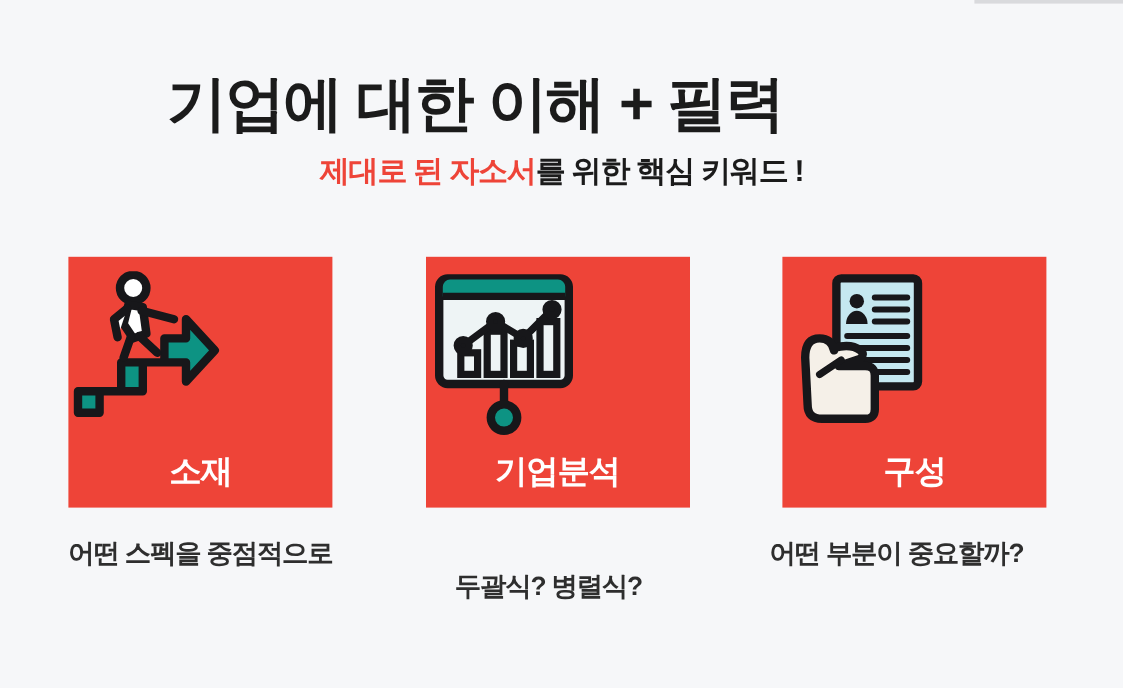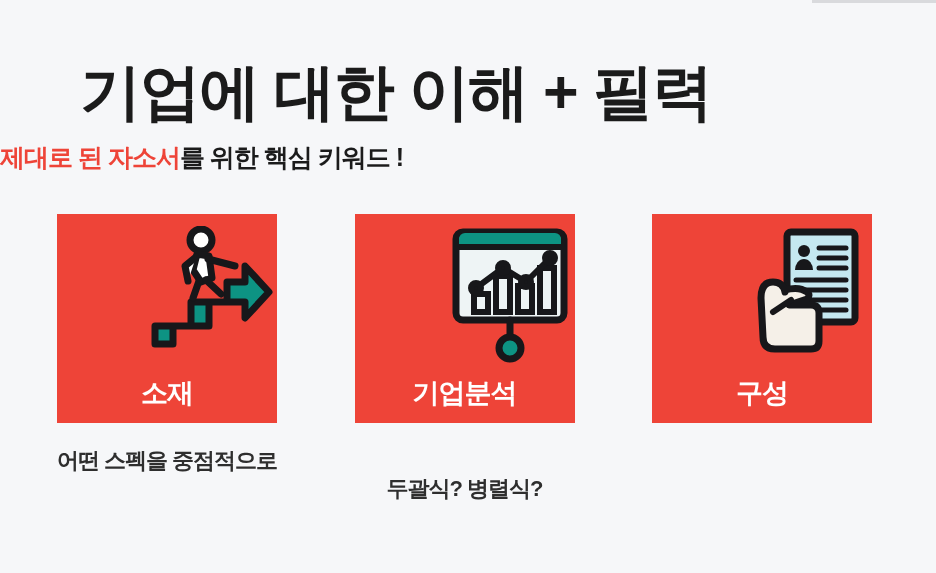--- a/index.html
+++ b/index.html
@@ -18,30 +18,30 @@
   
   .top-rule {
     position:absolute; top:0; left:812px;
     width:124px; height:3px;
     background:#d9dadd;
   }
   
   .title {
     position:absolute; top:58px; left:0; width:792px;
     text-align:center;
-    font-size:61px;
+    font-size:50px;
     font-weight:bold;
     letter-spacing:-1.5px;
     color:#1b1b1b;
     line-height:1.12;
     white-space:nowrap;
   }
   .subtitle {
-    position:absolute; top:142px; left:0; width:936px;
-    text-align:left;
+    position:absolute; top:128px; left:0; width:936px;
+    text-align:center;
     font-size:25px;
     font-weight:bold;
     letter-spacing:-1px;
     color:#1b1b1b;
     line-height:1.2;
     white-space:nowrap;
   }
   .subtitle .accent { color:#ee4438; }
   .subtitle .plain  { color:#1b1b1b; font-weight:600; }
   
@@ -50,21 +50,21 @@
     width:815px; height:209px;
     display:flex;
     justify-content:space-between;
   }
   .card {
     position:relative;
     width:220px; height:209px;
     background:#ee4438;
     display:flex;
     flex-direction:column;
-    align-items:flex-end;
+    align-items:flex-start;
     justify-content:flex-start;
   }
   .card-icon {
     width:130px; height:140px;
     margin-top:12px;
     display:flex; align-items:center; justify-content:center;
   }
   .card-icon svg { display:block; }
   .card-label {
     position:absolute;
@@ -75,21 +75,21 @@
     font-weight:bold;
     letter-spacing:-1px;
     line-height:1;
     white-space:nowrap;
   }
   
   .captions {
     position:absolute; top:446px; left:57px;
     width:815px;
     display:flex;
-    justify-content:space-between;
+    justify-content:flex-start;
   }
   .caption {
     width:290px;
     text-align:center;
     font-size:22px;
     font-weight:600;
     letter-spacing:-1px;
     color:#2e2e2e;
     line-height:1.38;
   }
@@ -208,16 +208,17 @@
   </div>
 
   <div class="captions">
     <div class="caption one">
       <span class="ln">어떤 스펙을 중점적으로</span>
     </div>
     <div class="caption two">
       <span class="ln">두괄식? 병렬식?</span>
     </div>
     <div class="caption three">
+      <span class="ln">어떤 부분이 중요할까?</span>
     </div>
   </div>
 
 </div>
 
 </body></html>

